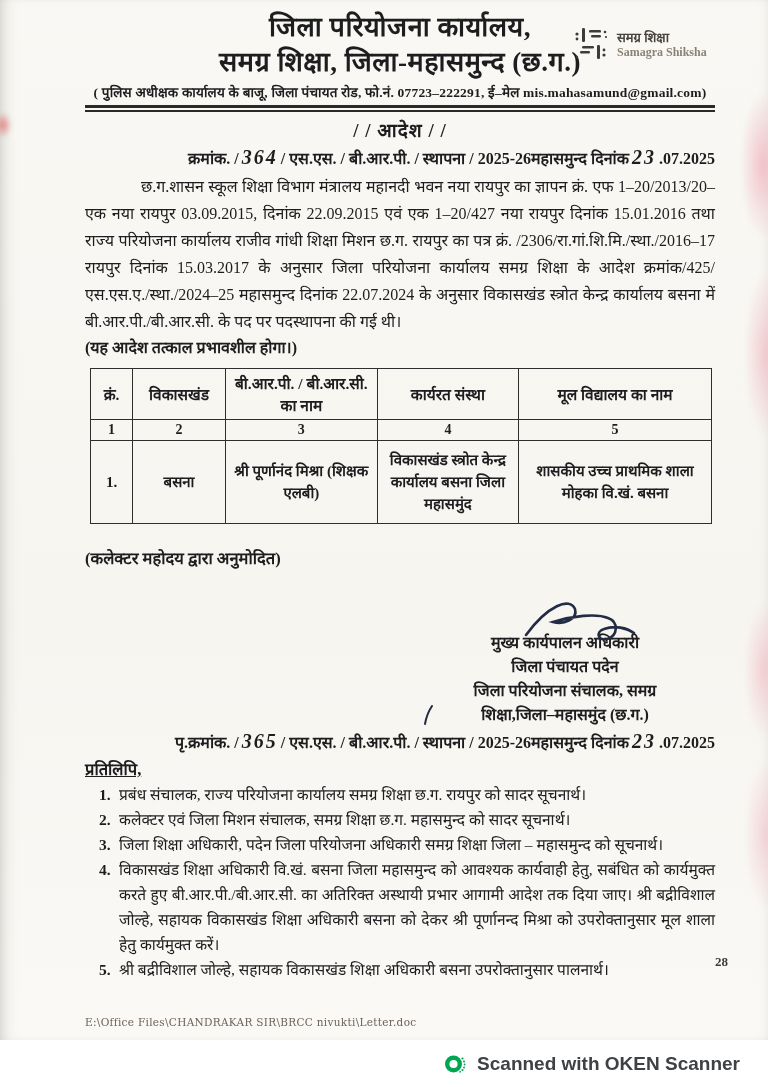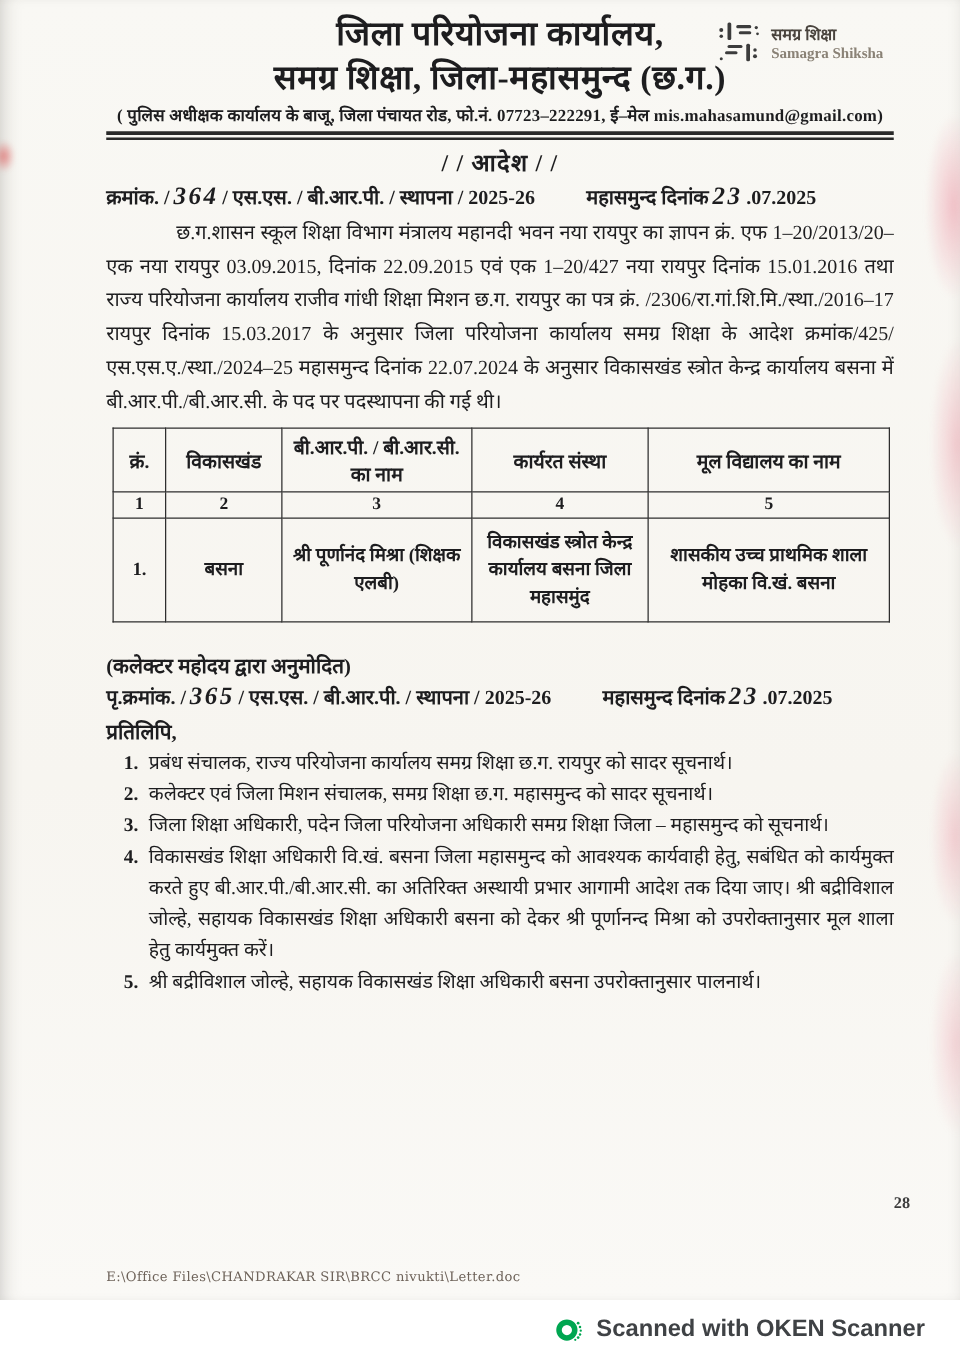--- a/index.html
+++ b/index.html
@@ -9,29 +9,29 @@
     background:linear-gradient(180deg,#f9f8f4 0%, #f7f5f0 60%, #faf9f6 100%);
     color:#1d1d1f; overflow:hidden;
     box-shadow:inset 12px 0 18px -14px rgba(60,55,50,.35), inset -6px 0 14px -10px rgba(60,55,50,.18);
   }
   .smudge { position:absolute; pointer-events:none; border-radius:50%; filter:blur(2px); }
   .content { position:relative; padding:10px 53px 0 85px; }
 
   
   .letterhead { position:relative; text-align:center; }
   .lh-title { font-size:27px; line-height:35px; font-weight:700; letter-spacing:.5px; }
-  .lh-logo { position:absolute; right:-28px; top:4px; width:170px; display:flex; align-items:center; gap:6px; text-align:left; }
+  .lh-logo { position:absolute; right:-28px; top:14px; width:170px; display:flex; align-items:center; gap:6px; text-align:left; }
   .lh-logo-text .hi { font-size:13px; font-weight:700; color:#4a443e; line-height:15px; }
   .lh-logo-text .en { font-size:12px; font-weight:700; color:#8a8276; line-height:14px; }
   .lh-address { font-size:13.5px; font-weight:700; margin-top:3px; letter-spacing:.2px; }
   .double-rule { margin-top:4px; border-top:3px solid #2a2a2a; border-bottom:2px solid #2a2a2a; height:7px; }
 
   
   .order-heading { text-align:center; font-size:19px; font-weight:700; margin-top:5px; letter-spacing:1px; }
-  .ref-row { display:flex; justify-content:flex-start; align-items:baseline; font-size:16px; font-weight:600; margin-top:3px;gap:41px; }
+  .ref-row { display:flex; justify-content:flex-end; align-items:baseline; font-size:16px; font-weight:600; margin-top:3px; }
   .hand { font-weight:700; font-style:italic; font-size:1.25em; letter-spacing:2px; padding:0 3px; }
   .date-part { white-space:nowrap; }
 
   
   .para { font-size:16px; line-height:27px; text-align:justify; font-weight:500; }
   .para.indent { text-indent:56px; }
   .note-line { font-size:16px; line-height:26px; font-weight:600; }
 
   
   table.order-table { border-collapse:collapse; width:622px; margin:7px 0 16px 5px; font-size:15px; }
@@ -42,21 +42,21 @@
   .c1{width:40px} .c2{width:88px} .c3{width:144px} .c4{width:134px} .c5{width:183px}
 
   .approval { font-size:16.5px; font-weight:600; margin-top:22px; }
 
   
   .sig-block { position:relative; width:280px; margin-left:auto; margin-right:10px; text-align:center; font-size:16px; line-height:24px; font-weight:600; }
   .sig-scribble { position:absolute; left:95px; top:-36px; }
   .pen-tick { position:absolute; left:-2px; bottom:2px; }
 
   
-  .copy-heading { font-size:16.5px; font-weight:700; margin-top:4px; }
+  .copy-heading { font-size:16.5px; font-weight:700; margin-top:4px;text-decoration:underline; }
   .copy-list { margin-top:2px; }
   .copy-item { display:flex; font-size:15.5px; line-height:25px; font-weight:500; }
   .copy-item .no { width:26px; min-width:26px; text-align:left; padding-left:14px; font-weight:600; }
   .copy-item .txt { flex:1; text-align:justify; padding-left:8px; }
 
   
   .doc-footer-path { position:absolute; left:85px; top:1016px; font-size:10.5px; color:#6e635a; letter-spacing:.3px; font-family:"DejaVu Serif", serif; }
   .doc-page-number { position:absolute; right:40px; top:954px; font-size:13px; color:#3c3c3c; font-weight:600; }
 
   
@@ -113,20 +113,21 @@
     <div class="ref-row">
       <span>
         <span>क्रमांक. /</span><span class="hand">364</span><span>/ एस.एस. / बी.आर.पी. / स्थापना / 2025-26</span>
       </span>
       <span class="date-part">
         <span>महासमुन्द दिनांक</span><span class="hand">23</span><span>.07.2025</span>
       </span>
     </div>
 
     <p class="para indent" style="margin-top:4px;">छ.ग.शासन स्कूल शिक्षा विभाग मंत्रालय महानदी भवन नया रायपुर का ज्ञापन क्रं. एफ 1–20/2013/20–एक नया रायपुर 03.09.2015, दिनांक 22.09.2015 एवं एक 1–20/427 नया रायपुर दिनांक 15.01.2016 तथा राज्य परियोजना कार्यालय राजीव गांधी शिक्षा मिशन छ.ग. रायपुर का पत्र क्रं. /2306/रा.गां.शि.मि./स्था./2016–17 रायपुर दिनांक 15.03.2017 के अनुसार जिला परियोजना कार्यालय समग्र शिक्षा के आदेश क्रमांक/425/एस.एस.ए./स्था./2024–25 महासमुन्द दिनांक 22.07.2024 के अनुसार विकासखंड स्त्रोत केन्द्र कार्यालय बसना में बी.आर.पी./बी.आर.सी. के पद पर पदस्थापना की गई थी।</p>
+    <div class="note-line">(यह आदेश तत्काल प्रभावशील होगा।)</div>
 
     <table class="order-table">
       <tbody>
           <tr>
         <th class="c1">क्रं.</th>
         <th class="c2">विकासखंड</th>
         <th class="c3">बी.आर.पी. / बी.आर.सी. का नाम</th>
         <th class="c4">कार्यरत संस्था</th>
         <th class="c5">मूल विद्यालय का नाम</th>
       </tr>
@@ -142,20 +143,34 @@
         <td>बसना</td>
         <td>श्री पूर्णानंद मिश्रा (शिक्षक एलबी)</td>
         <td>विकासखंड स्त्रोत केन्द्र कार्यालय बसना जिला महासमुंद</td>
         <td>शासकीय उच्च प्राथमिक शाला मोहका वि.खं. बसना</td>
       </tr>
     </tbody>
       </table>
 
     <div class="approval">(कलेक्टर महोदय द्वारा अनुमोदित)</div>
 
+    <div class="sig-block" style="margin-top:62px;">
+      <svg class="sig-scribble" width="120" height="52" viewBox="0 0 120 52">
+        <path d="M6 40 C 28 10, 50 2, 55 14 C 58 24, 44 30, 33 27 C 52 21, 76 18, 88 23 C 99 27, 98 41, 87 44 C 78 46, 75 37, 84 34 C 95 30, 107 33, 114 38" stroke="#232c45" stroke-width="2.6" fill="none" stroke-linecap="round"></path>
+      </svg>
+      <div>मुख्य कार्यपालन अधिकारी</div>
+      <div>जिला पंचायत पदेन</div>
+      <div>जिला परियोजना संचालक, समग्र</div>
+      <div style="position:relative;">
+        <svg class="pen-tick" width="12" height="20" viewBox="0 0 12 20">
+            <path d="M9 1 C 5 7, 3 13, 2 19" stroke="#232c45" stroke-width="2" fill="none" stroke-linecap="round"></path>
+          </svg>
+        <span>शिक्षा,जिला–महासमुंद (छ.ग.)</span>
+      </div>
+    </div>
 
     <div class="ref-row" style="">
       <span>
         <span>पृ.क्रमांक. /</span><span class="hand">365</span><span>/ एस.एस. / बी.आर.पी. / स्थापना / 2025-26</span>
       </span>
       <span class="date-part">
         <span>महासमुन्द दिनांक</span><span class="hand">23</span><span>.07.2025</span>
       </span>
     </div>
 

